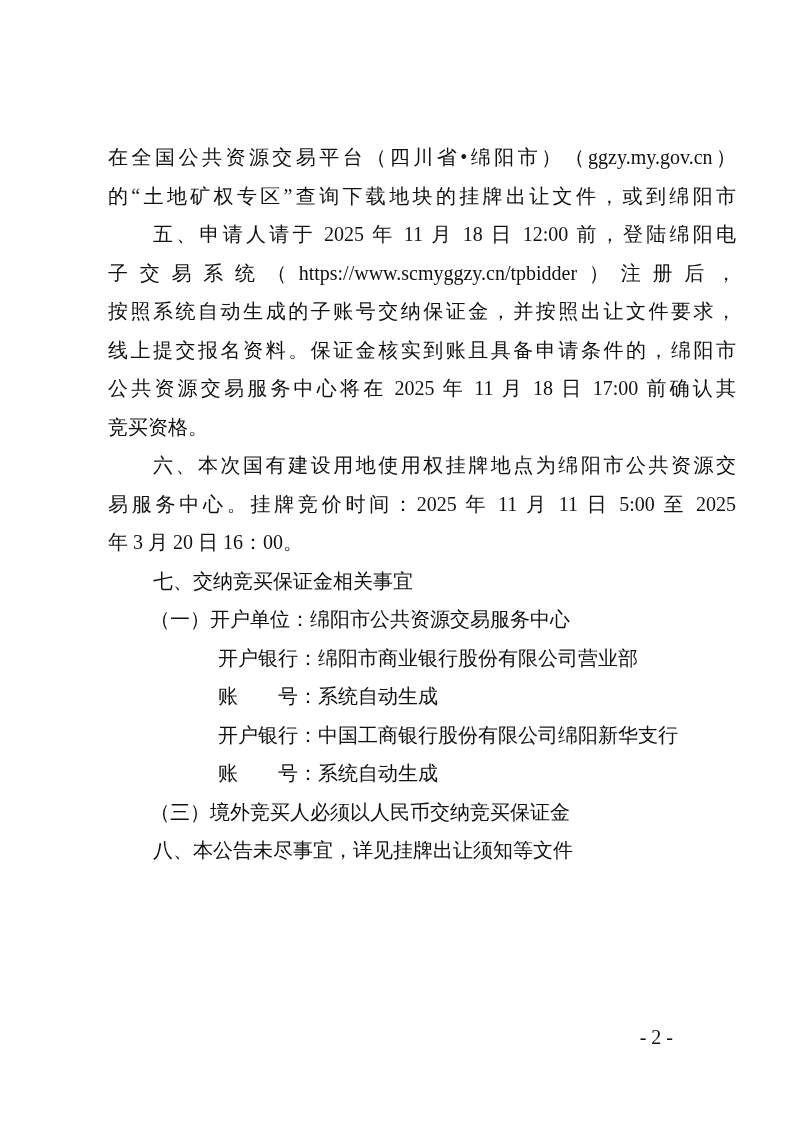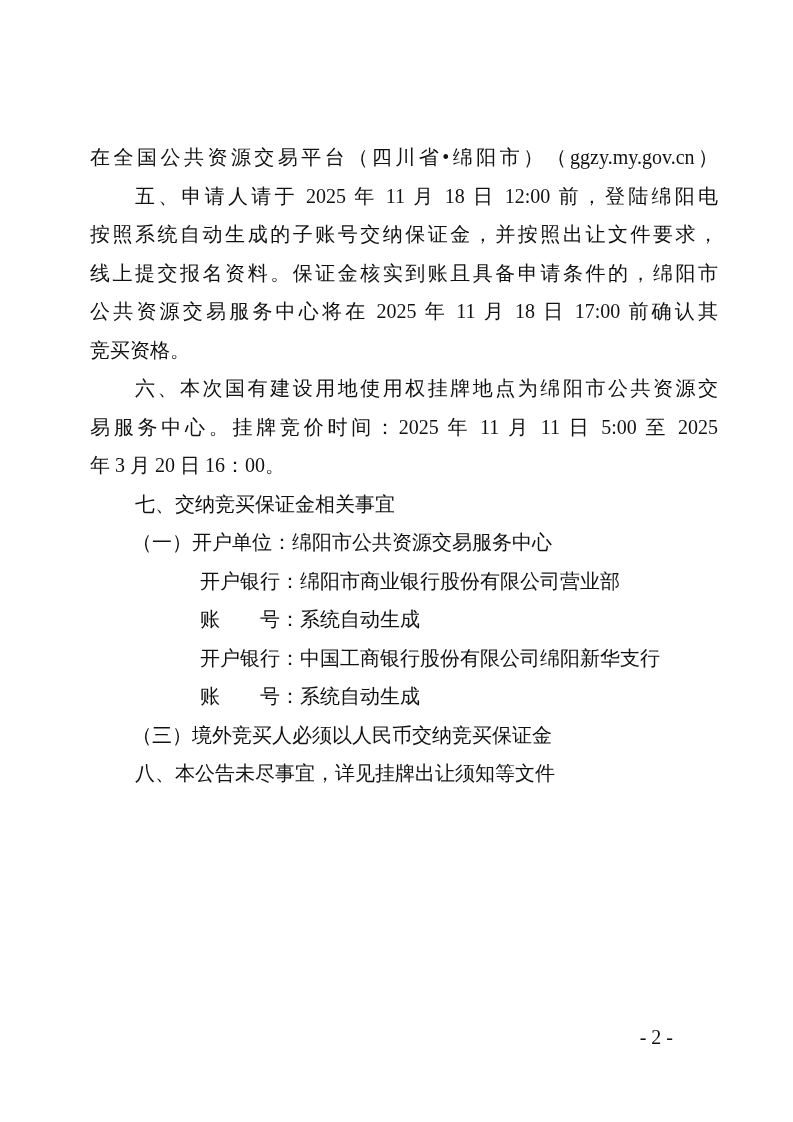--- a/index.html
+++ b/index.html
@@ -8,21 +8,21 @@
     width: 793px;
     height: 1122px;
     margin: 0 auto;
     background: #ffffff;
     color: #111111;
     font-family: "Liberation Serif", "DejaVu Serif", serif;
     overflow: hidden;
   }
   .doc {
     position: absolute;
-    left: 90px;
+    left: 108px;
     top: 138px;
     width: 628px;
   }
   .line {
     height: 38.5px;
     line-height: 38.5px;
     font-size: 20px;
     letter-spacing: 0;
   }
   
@@ -45,22 +45,24 @@
     color: #111111;
   }
 </style>
 </head>
 <body>
 
 <div class="page">
   <div class="doc">
 
     <div class="line fill"><span>在全国公共资源交易平台（四川省•绵阳市）（ggzy.my.gov.cn）</span></div>
+    <div class="line fill"><span>的“土地矿权专区”查询下载地块的挂牌出让文件，或到绵阳市</span></div>
 
     <div class="line fill ind-head"><span class="b">五、申请人请于 2025 年 11 月 18 日 12:00 前，登陆绵阳电</span></div>
+    <div class="line fill"><span class="b">子交易系统（https://www.scmyggzy.cn/tpbidder）注册后，</span></div>
     <div class="line fill"><span class="b">按照系统自动生成的子账号交纳保证金，并按照出让文件要求，</span></div>
     <div class="line fill"><span class="b">线上提交报名资料。</span><span>保证金核实到账且具备申请条件的，绵阳市</span></div>
     <div class="line fill"><span>公共资源交易服务中心将在 2025 年 11 月 18 日 17:00 前确认其</span></div>
     <div class="line"><span>竞买资格。</span></div>
 
     <div class="line fill ind-head"><span class="b">六、</span><span>本次国有建设用地使用权挂牌地点为绵阳市公共资源交</span></div>
     <div class="line fill"><span>易服务中心。挂牌竞价时间：2025 年 11 月 11 日 5:00 至 2025</span></div>
     <div class="line"><span>年 3 月 20 日 16：00。</span></div>
 
     <div class="line ind-head"><span class="b">七、交纳竞买保证金相关事宜</span></div>

